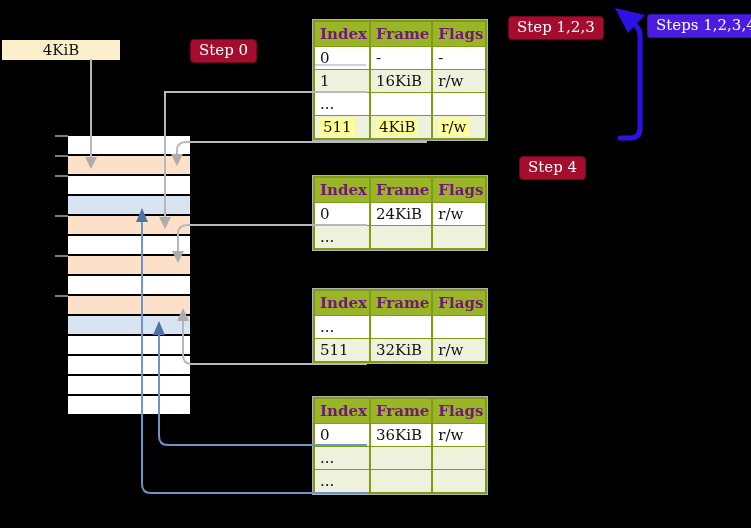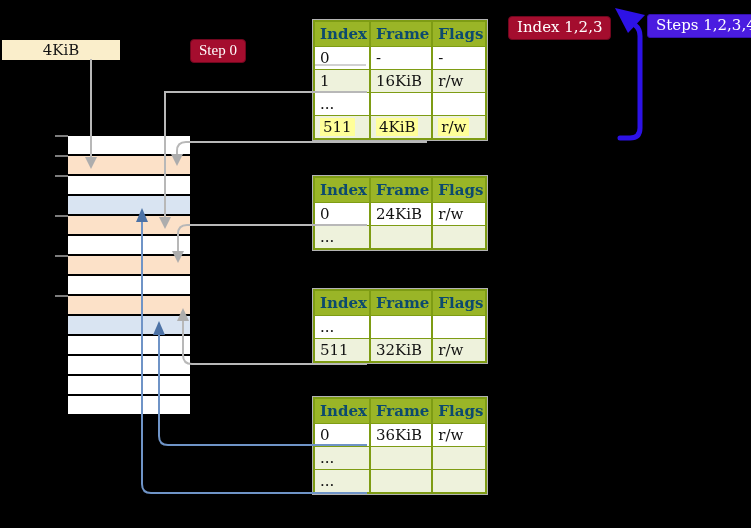--- a/index.html
+++ b/index.html
@@ -9,21 +9,21 @@
   
   .free-box{position:absolute;left:2px;top:40px;width:118px;height:20px;
             background:var(--free-bg,#faeecb);color:#141414;font-size:15px;
             display:flex;align-items:center;justify-content:center;}
 
   
   .badge{position:absolute;color:#fff;font-size:15px;line-height:1;
          padding:3px 8px 4px 8px;border-radius:4px;white-space:nowrap;}
   .badge.red{background:var(--badge-red,#a40d2e);border:1px solid #70061e;}
   .badge.blue{background:var(--badge-blue,#4a1ce0);border-radius:3px;border:1px solid #3310b0;}
-  #badge-step0{left:190px;top:39px;font-family:Liberation Serif, serif;}
+  #badge-step0{left:190px;top:39px;}
   #badge-steps123{left:508px;top:16px;}
   #badge-steps1234{left:647px;top:14px;}
   #badge-step4{left:519px;top:156px;}
 
   
   .strip{position:absolute;left:68px;top:136px;width:122px;
          display:flex;flex-direction:column;gap:2px;background:#000;}
   .strip-row{height:18px;}
   .fill-white{background:#ffffff;}
   .fill-orange{background:var(--strip-orange,#fce1c8);}
@@ -31,41 +31,42 @@
   .tick{position:absolute;left:55px;width:13px;height:2px;background:#7d7d7d;}
 
   
   table.ptable{position:absolute;left:313px;border-collapse:collapse;
                border:2px solid var(--tbl-border,#7e9c14);outline:1px solid #b3b3b3;
                table-layout:fixed;}
   table.ptable th, table.ptable td{
       border:1px solid var(--tbl-border,#7e9c14);
       border-left-width:2px;border-right-width:2px;
       font-size:15px;text-align:left;padding:0 2px 0 5px;overflow:hidden;}
-  table.ptable th{background:var(--tbl-header,#9ab527);color:#0c4a6e;
+  table.ptable th{background:var(--tbl-header,#9ab527);color:#701a75;
       height:24px;font-weight:bold;}
   table.ptable td{height:22px;background:#fff;color:#111;}
   table.ptable tr.shaded td{background:var(--tbl-alt,#eef2dc);}
   #table-l4{top:20px;} #table-l3{top:176px;} #table-l2{top:289px;} #table-l1{top:397px;}
   .hl{background:var(--highlight,#ffff99);padding:0 3px;}
 
   #overlay{position:absolute;left:0;top:0;pointer-events:none;}
 </style>
 </head>
 <body>
 
 <div id="canvas">
 
   <div class="free-box">
     <span>4KiB</span>
   </div>
 
   <div class="badge red" id="badge-step0">Step 0</div>
-  <div class="badge red" id="badge-steps123">Index 1,2,3</div>
+  <div class="badge red" id="badge-steps123">Step 1,2,3</div>
   <div class="badge blue" id="badge-steps1234">Steps 1,2,3,4</div>
+  <div class="badge red" id="badge-step4">Step 4</div>
 
   <div class="strip">
       <div class="strip-row fill-white"></div>
       <div class="strip-row fill-orange"></div>
       <div class="strip-row fill-white"></div>
       <div class="strip-row fill-blue"></div>
       <div class="strip-row fill-orange"></div>
       <div class="strip-row fill-white"></div>
       <div class="strip-row fill-orange"></div>
       <div class="strip-row fill-white"></div>

